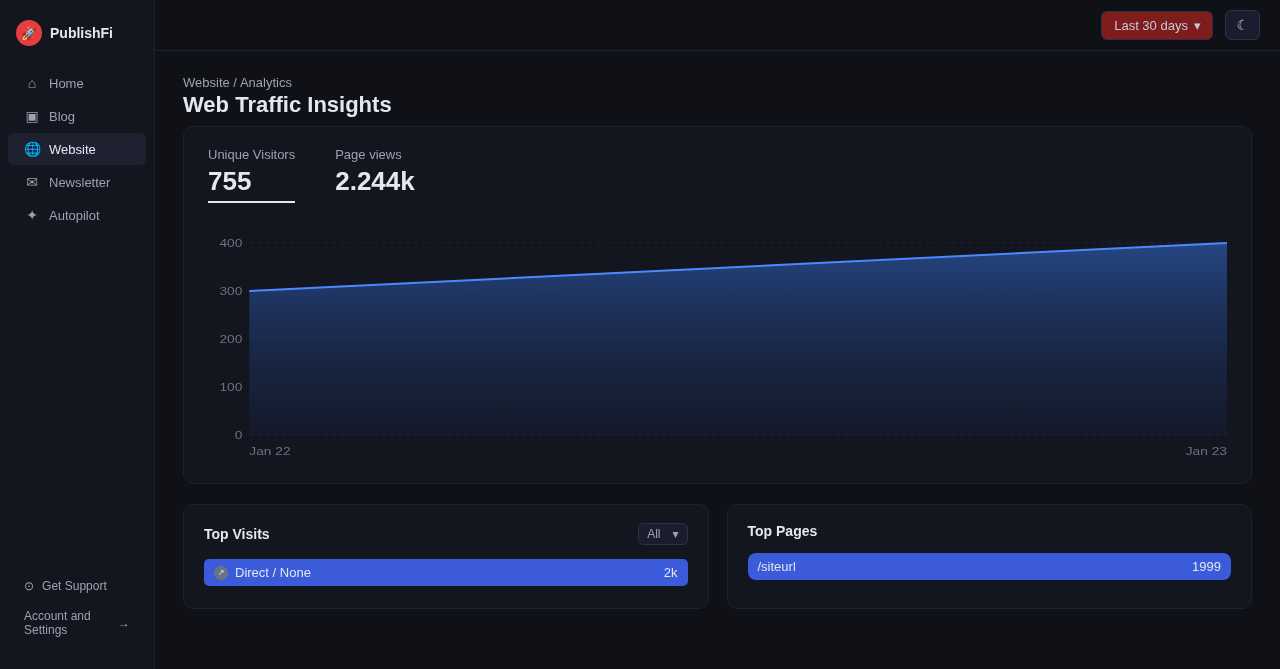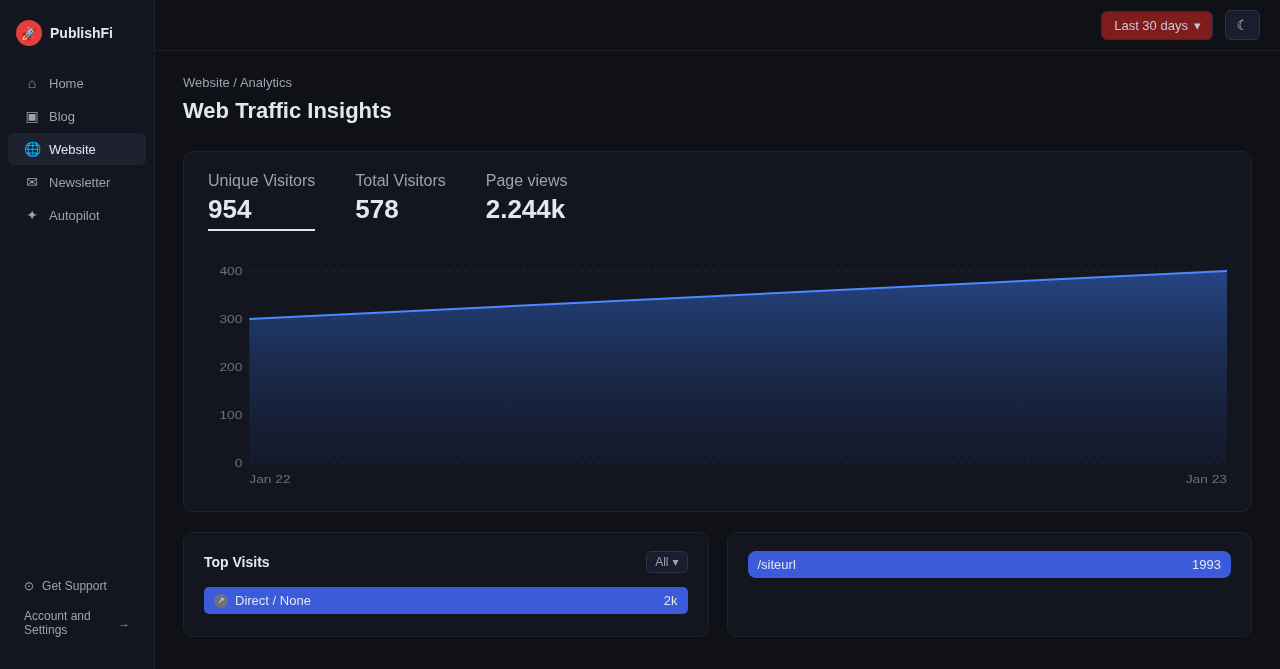--- a/index.html
+++ b/index.html
@@ -127,46 +127,46 @@
       font-size: 14px;
     }
     .content {
       flex: 1;
       padding: 24px 28px;
       overflow-y: auto;
     }
     .breadcrumb {
       font-size: 13px;
       color: #6b7280;
-      margin-bottom: 8px;
+      margin-bottom: 2px;
     }
     .breadcrumb span { color: #9ca3af; }
     .page-title {
       font-size: 22px;
       font-weight: 700;
       color: #e2e8f0;
-      margin-bottom: 27px;
+      margin-bottom: 8px;
     }
 
     
     .stats-card {
       background: #13151f;
       border: 1px solid #1e2130;
       border-radius: 10px;
       padding: 20px 24px;
       margin-bottom: 20px;
     }
     .stats-row {
       display: flex;
       gap: 40px;
       margin-bottom: 20px;
     }
     .stat-item { cursor: pointer; }
     .stat-label {
-      font-size: 16px;
+      font-size: 13px;
       color: #9ca3af;
       margin-bottom: 4px;
     }
     .stat-value {
       font-size: 26px;
       font-weight: 700;
       color: #e2e8f0;
     }
     .stat-item.active {
       border-bottom: 2px solid #e2e8f0;
@@ -203,21 +203,21 @@
       margin-bottom: 14px;
     }
     .card-title {
       font-size: 14px;
       font-weight: 600;
       color: #e2e8f0;
     }
     .filter-btn {
       display: flex;
       align-items: center;
-      gap: 4px;
+      gap: 12px;
       font-size: 12px;
       color: #9ca3af;
       cursor: pointer;
       background: #1a1d2e;
       border: 1px solid #2d3148;
       border-radius: 5px;
       padding: 3px 8px;
     }
     .table-header {
       display: flex;
@@ -348,25 +348,21 @@
       <span>Analytics</span>
     </div>
 
     <h1 class="page-title">Web Traffic Insights</h1>
 
     <div class="stats-card">
       <div class="stats-row">
         <div id="stats-container" style="display:flex;gap:40px;">
             <div class="stat-item active">
     <div class="stat-label">Unique Visitors</div>
-    <div class="stat-value">954</div>
-  </div>
-            <div class="stat-item">
-    <div class="stat-label">Total Visitors</div>
-    <div class="stat-value">578</div>
+    <div class="stat-value">755</div>
   </div>
             <div class="stat-item">
     <div class="stat-label">Page views</div>
     <div class="stat-value">2.244k</div>
   </div>
           </div>
       </div>
 
       <div class="chart-container">
         <svg class="chart-svg" viewBox="0 0 740 240" preserveAspectRatio="none">
@@ -417,24 +413,27 @@
         <span class="source-dot">↗</span>
         <span>Direct / None</span>
       </div>
       <span class="visits-count">2k</span>
     </div>
   </div>
           </div>
       </div>
 
       <div class="bottom-card">
+        <div class="card-header">
+          <span class="card-title">Top Pages</span>
+        </div>
         <div id="pages-list">
             <div class="page-row">
     <div class="page-row-content">
       <span class="page-name">/siteurl</span>
-      <span class="visitors-count">1993</span>
+      <span class="visitors-count">1999</span>
     </div>
   </div>
           </div>
       </div>
     </div>
   </div>
 </div>
 
 </body></html>

